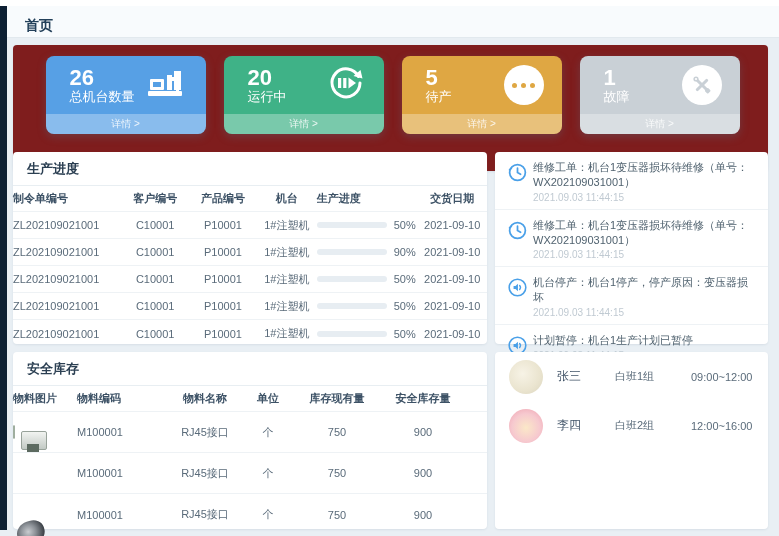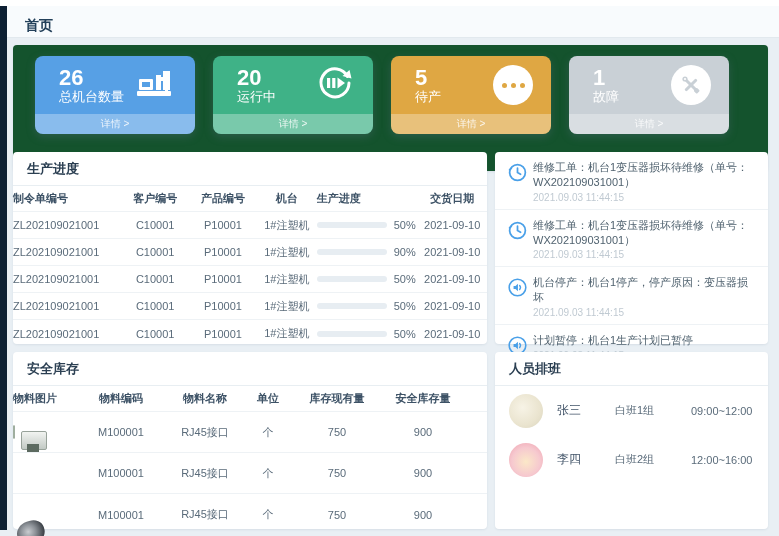--- a/index.html
+++ b/index.html
@@ -5,21 +5,21 @@
   * { margin:0; padding:0; box-sizing:border-box; }
   html,body { width:779px; height:536px; overflow:hidden; }
   body { font-family:"Liberation Sans","DejaVu Sans",sans-serif; background:#e9eff4; position:relative; }
 
   .top-strip { position:absolute; left:0; top:0; width:779px; height:6px; background:#ffffff; }
   .side-strip { position:absolute; left:0; top:6px; width:7px; height:524px; background:#0d2033; }
   .tab-bar { position:absolute; left:7px; top:6px; width:772px; height:32px; background:#f8fbfd; border-bottom:1px solid #e2e9ee; display:flex; align-items:center; padding-left:12px; }
   .tab { font-size:14px; font-weight:bold; color:#23405a; padding:0 6px; cursor:default;margin-top:8px; }
 
   
-  .cards-panel { position:absolute; left:13px; top:45px; width:755px; height:126px; background:#14532d; border-radius:4px; box-shadow:0 1px 2px rgba(120,140,160,.15); display:flex; align-items:flex-start; padding:11px 0 0 22px; }
+  .cards-panel { position:absolute; left:13px; top:45px; width:755px; height:126px; background:#7f1d1d; border-radius:4px; box-shadow:0 1px 2px rgba(120,140,160,.15); display:flex; align-items:flex-start; padding:11px 0 0 22px;justify-content:center; }
   .stat-card { width:160px; height:78px; border-radius:8px; margin-right:18px; position:relative; color:#fff; box-shadow:0 3px 8px rgba(90,110,130,.35); cursor:pointer; }
   .stat-card .card-body { height:58px; display:flex; align-items:center; justify-content:space-between; padding:0 18px 0 24px; }
   .stat-card .nums { display:flex; flex-direction:column; line-height:1.15; }
   .stat-card .num { font-size:22px; font-weight:bold; }
   .stat-card .lbl { font-size:13px; }
   .stat-card .card-footer { position:absolute; left:0; bottom:0; width:100%; height:20px; background:rgba(255,255,255,.3); border-radius:0 0 8px 8px; text-align:center; font-size:10px; line-height:20px; color:rgba(255,255,255,.85); cursor:pointer; }
   .icon-circle { width:40px; height:40px; border-radius:50%; background:#ffffff; display:flex; align-items:center; justify-content:center; }
   .dots span { display:inline-block; width:5px; height:5px; border-radius:50%; background:#dfa743; margin:0 2px; }
 
   
@@ -38,21 +38,21 @@
   .thead { font-weight:bold; color:#3d5266; height:26px; border-bottom:1px solid #eef2f5; }
   #production .trow { height:27px; }
   #production .thead { height:26px; }
   .pc1{width:112px;} .pc2{width:70px;text-align:center;} .pc3{width:70px;text-align:center;}
   .pc4{width:62px;text-align:center;} .pc5{width:104px;display:flex;align-items:center;} .pc6{width:72px;text-align:center;}
   .bar-track { width:70px; height:6px; border-radius:3px; background:#e7edf2; overflow:hidden; margin-right:7px; }
   .bar-fill { height:6px; border-radius:3px; background:#4a9ff5; }
 
   #inventory .trow { height:41px; }
   #inventory .thead { height:26px; }
-  .ic1{width:64px;} .ic2{width:88px;text-align:center;} .ic3{width:80px;text-align:center;}
+  .ic1{width:64px;} .ic2{width:88px;text-align:left;} .ic3{width:80px;text-align:center;}
   .ic4{width:46px;text-align:center;} .ic5{width:92px;text-align:center;} .ic6{width:80px;text-align:center;}
 
   
   .thumb { width:40px; height:34px; border-radius:3px; position:relative; }
   .thumb.rj45 { background:linear-gradient(135deg,#cfd8cd 0%,#b9c6bb 45%,#8fa391 100%); border:1px solid #9fae9f; }
   .thumb.rj45::before { content:""; position:absolute; left:7px; top:5px; width:24px; height:17px; background:linear-gradient(180deg,#f2f4f1,#c2c9c4); border:1px solid #98a29a; border-radius:2px; }
   .thumb.rj45::after { content:""; position:absolute; left:13px; top:18px; width:12px; height:8px; background:#5c6a60; }
   .thumb.spk-round { border-radius:50%; width:36px; height:36px; background:radial-gradient(circle at 50% 50%, #d98c3f 0%, #8a5420 26%, #20242a 45%, #3c434c 70%, #16191d 100%); }
   .thumb.spk-cone { border-radius:50%; width:36px; height:36px; background:transparent; }
   .thumb.spk-cone::before { content:""; position:absolute; left:4px; top:6px; width:28px; height:24px; border-radius:50% 45% 55% 50%; transform:rotate(-18deg); background:radial-gradient(circle at 42% 42%, #c9ccd0 0%, #8b9096 35%, #3a3f45 75%, #24282d 100%); }
@@ -325,21 +325,20 @@
       <span class="ic2">M100001</span>
       <span class="ic3">RJ45接口</span>
       <span class="ic4">个</span>
       <span class="ic5">750</span>
       <span class="ic6">900</span>
     </div>
   </div>
 </div>
 
 <div class="panel" id="schedule">
-  <div class="panel-title">人员排班</div>
 
   <div class="sch-row">
     <span class="avatar a1"></span>
     <span class="sch-name">张三</span>
     <span class="sch-shift">白班1组</span>
     <span class="sch-time">09:00~12:00</span>
   </div>
   <div class="sch-row">
     <span class="avatar a2"></span>
     <span class="sch-name">李四</span>

